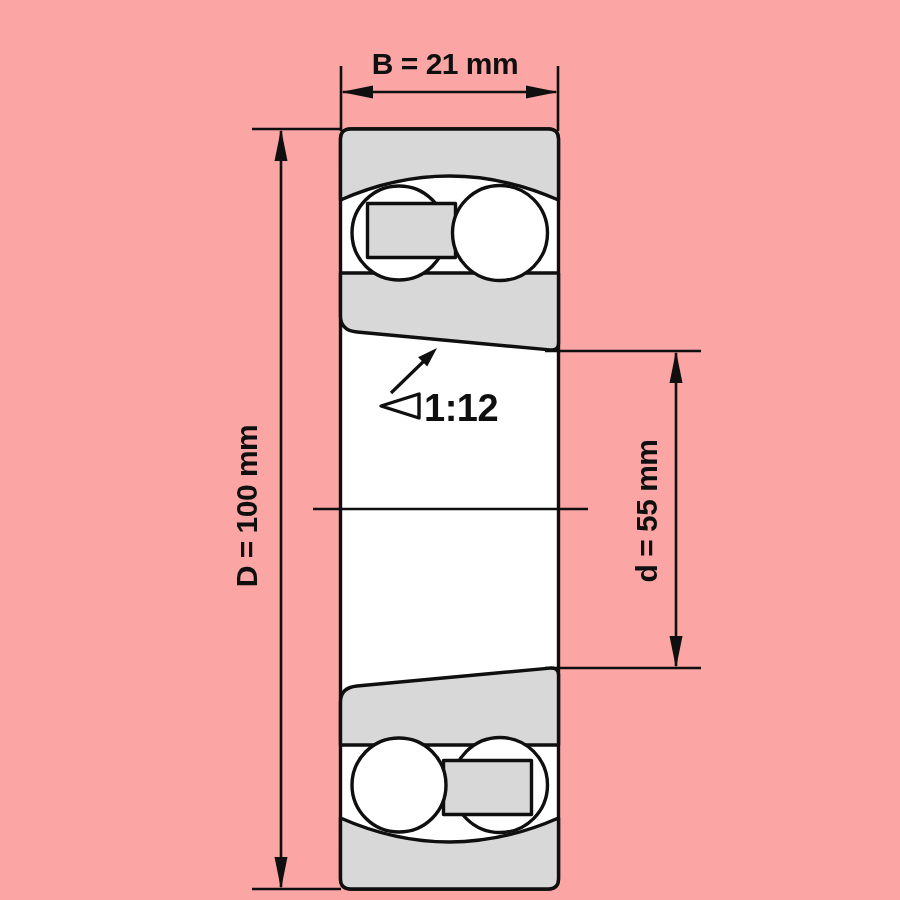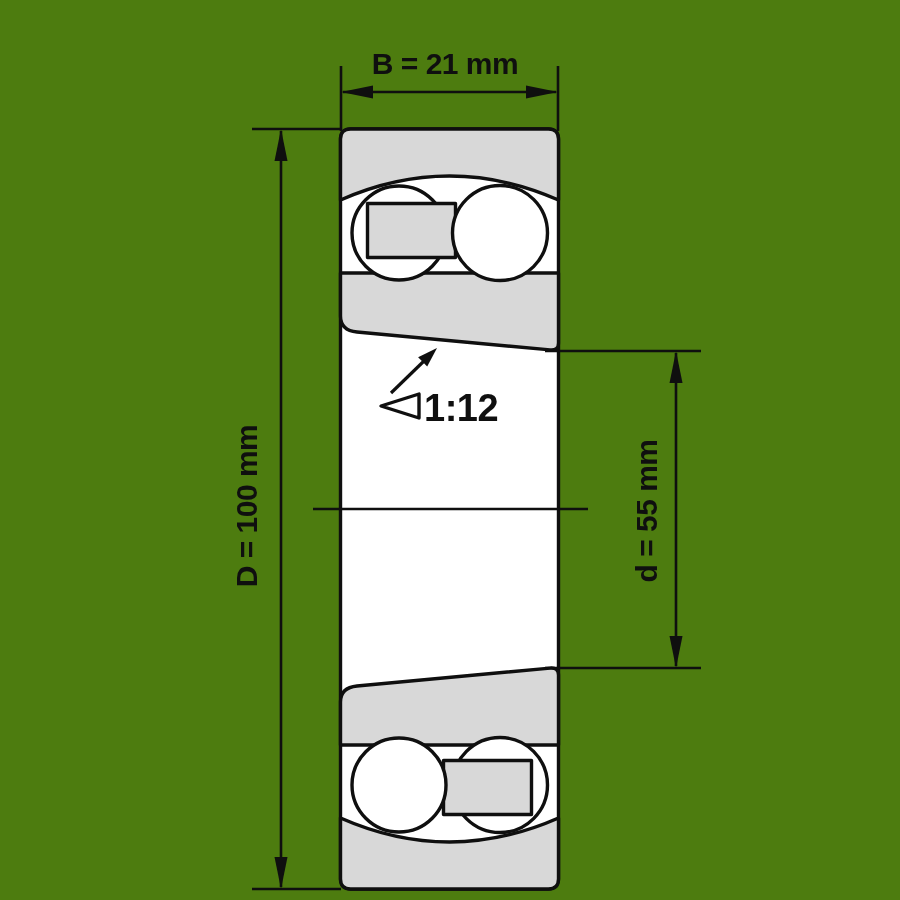--- a/index.html
+++ b/index.html
@@ -7,21 +7,21 @@
     padding: 0;
     background: #ffffff;
     width: 900px;
     height: 900px;
     overflow: hidden;
   }
   .stage {
     position: relative;
     width: 900px;
     height: 900px;
-    background: #4d7c0f;
+    background: #fca5a5;
   }
   svg {
     display: block;
   }
   
   .geo {
     stroke: #0f0f0f;
     stroke-width: 3.4;
     fill: none;
     stroke-linejoin: round;

